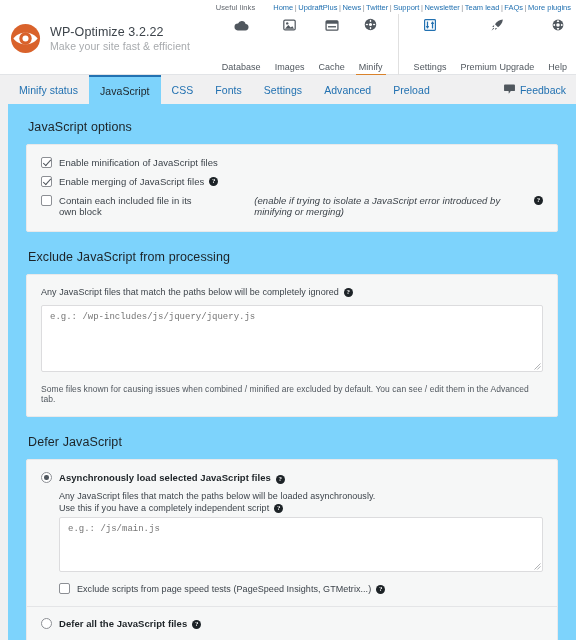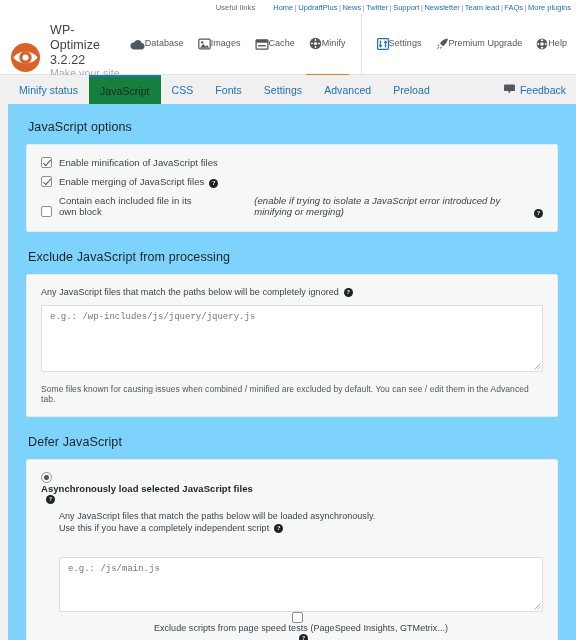--- a/index.html
+++ b/index.html
@@ -50,22 +50,22 @@
     font-size: 10.5px; color: #a7aaad; font-weight: 400; letter-spacing: .1px;
   }
 
   .topnav {
     display: flex; align-items: flex-end; height: 61px;
     padding-right: 2px;
   }
   .topnav-group { display: flex; align-items: flex-end; height: 100%; }
   .topnav-group.left { border-right: 1px solid #e0e0e0; padding-right: 8px; margin-right: 8px; }
   .topnav-item {
-    display: flex; flex-direction: row; align-items: center;
-    justify-content: flex-start;
+    display: flex; flex-direction: column; align-items: center;
+    justify-content: space-between;
     padding: 0 7px 3px 7px;
     height: 100%;
     position: relative;
     cursor: pointer;
     text-decoration: none;
   }
   .topnav-icon {
     height: 17px; display: flex; align-items: flex-end;
     justify-content: center; margin-bottom: 3px;
   }
@@ -89,21 +89,21 @@
   .tab {
     display: flex; align-items: center;
     padding: 0 11px;
     font-size: 10.5px;
     color: #2271b1;
     cursor: pointer;
     position: relative;
     letter-spacing: .05px;
   }
   .tab.active {
-    background: #15803d;
+    background: #7dd3fc;
     color: #1d2327;
     border-top: 2.5px solid #2271b1;
     padding-top: 0;
   }
   .feedback {
     margin-left: auto;
     display: flex; align-items: center; gap: 5px;
     padding: 0 10px 0 0;
     font-size: 10.5px; color: #2271b1; cursor: pointer;
   }
@@ -123,21 +123,21 @@
   .section-title.spaced { margin-top: 18px; }
 
   .panel {
     background: #f6f7f7;
     border: 1px solid #e9e9ea;
     border-radius: 2px;
     padding: 12px 14px;
   }
 
   .opt-row {
-    display: flex; align-items: flex-end;
+    display: flex; align-items: flex-start;
     margin-bottom: 8px;
     font-size: 9.5px; color: #3c434a;
     letter-spacing: .05px;
   }
   .opt-row:last-child { margin-bottom: 2px; }
   .opt-row .note { font-style: italic; color: #3c434a; margin-left: 48px; }
 
   
   .cb {
     width: 11px; height: 11px; flex: none;
@@ -203,35 +203,33 @@
   .ta-grip {
     position: absolute; right: 2px; bottom: 2px;
     width: 8px; height: 8px; pointer-events: none;
   }
   .hint {
     font-size: 8.5px; color: #50575e; margin-top: 12px;
     letter-spacing: .05px;
   }
 
   .defer-opt-title {
-    display: flex; align-items: flex-start;
+    display: flex; align-items: flex-end;
     font-size: 9.5px; color: #1d2327; font-weight: bold;
     letter-spacing: .05px;
-    flex-direction: column;
   }
   .defer-body { margin: 8px 0 0 18px; }
   .defer-line {
     font-size: 9px; color: #3c434a; display: flex; align-items: center;
     margin-bottom: 2px; letter-spacing: .05px;
   }
   .defer-cb-row {
     display: flex; align-items: center;
-    font-size: 9px; color: #3c434a; margin-top: 0;
-    letter-spacing: .05px;
-    flex-direction: column;
+    font-size: 9px; color: #3c434a; margin-top: 11px;
+    letter-spacing: .05px;
   }
   .divider {
     height: 1px; background: #e4e5e7; margin: 12px -14px 0 -14px;
   }
   .defer-all {
     display: flex; align-items: center;
     font-size: 9.5px; color: #1d2327; font-weight: bold;
     padding-top: 11px;
     letter-spacing: .05px;
   }
@@ -439,21 +437,21 @@
 
     <div class="defer-body">
       <div class="defer-line">
         <span>Any JavaScript files that match the paths below will be loaded asynchronously.</span>
       </div>
       <div class="defer-line">
         <span>Use this if you have a completely independent script</span>
         <span class="help">?</span>
       </div>
 
-      <div class="ta-wrap" style="margin-top:24px">
+      <div class="ta-wrap" style="margin-top:4px">
         <textarea class="ta" rows="4" style="height: 55px;" placeholder="e.g.: /js/main.js"></textarea>
         <svg class="ta-grip" viewBox="0 0 8 8">
           <path d="M7.5 1.5 L1.5 7.5 M7.5 4.3 L4.3 7.5" stroke="#8c8f94" stroke-width="0.7" fill="none"></path>
         </svg>
       </div>
 
       <div class="defer-cb-row">
         <span class="cb"></span>
         <span>Exclude scripts from page speed tests (PageSpeed Insights, GTMetrix...)</span>
         <span class="help">?</span>

